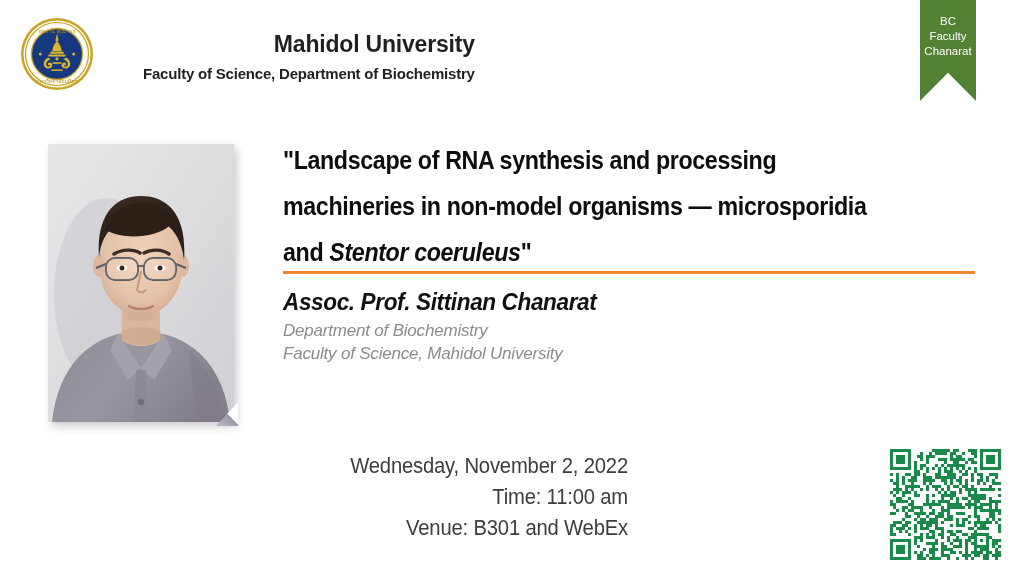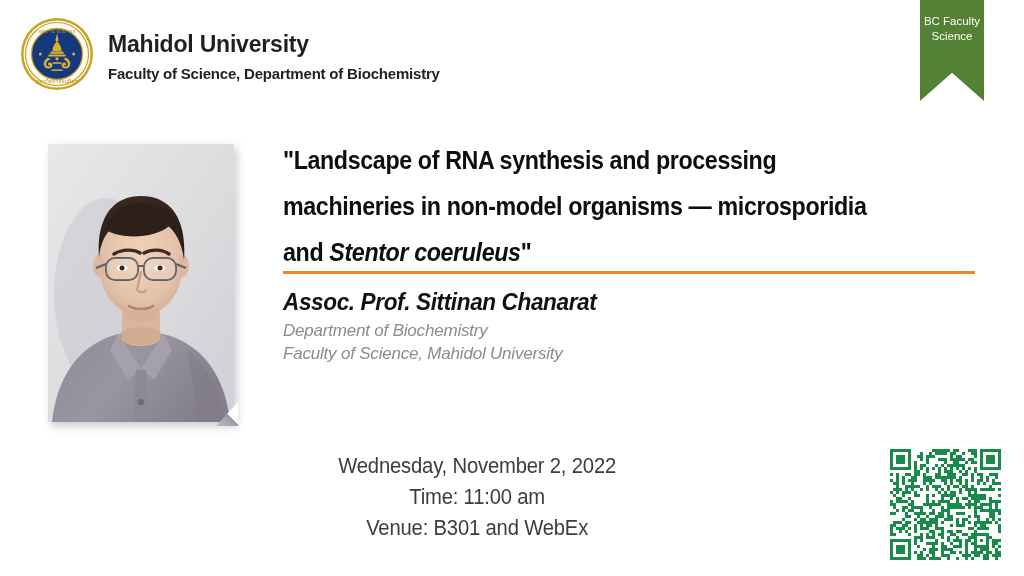--- a/index.html
+++ b/index.html
@@ -37,37 +37,39 @@
     margin-left: 12px;
     padding-top: 20px;
   }
   #org-name {
     font-size: 23px;
     font-weight: 600;
     color: #231f20;
     letter-spacing: -0.2px;
     line-height: 1.1;
     white-space: nowrap;
+    text-align: right;
   }
   #org-sub {
     margin-top: 9px;
     font-size: 15px;
     font-weight: bold;
     color: #231f20;
     letter-spacing: -0.2px;
     line-height: 1.1;
     white-space: nowrap;
+    margin-left: 35px;
   }
 
   
   #ribbon {
     position: absolute;
     left: 920px;
     top: 0px;
-    width: 64px;
+    width: 56px;
     height: 101px;
     background: #548235;
     -webkit-clip-path: polygon(0 0, 100% 0, 100% 100%, 50% 72%, 0 100%);
     clip-path: polygon(0 0, 100% 0, 100% 100%, 50% 72%, 0 100%);
     color: #ffffff;
     text-align: center;
     font-size: 11.5px;
     line-height: 15px;
     padding-top: 14px;
     box-sizing: border-box;
@@ -169,21 +171,21 @@
     letter-spacing: -0.2px;
     white-space: nowrap;
   }
 
   
   #when-block {
     position: absolute;
     left: 300px;
     top: 450px;
     width: 328px;
-    text-align: center;
+    text-align: right;
   }
   .when-line {
     font-family: "Liberation Sans Narrow", "Liberation Sans", sans-serif;
     font-size: 22px;
     color: #3d3d3d;
     line-height: 31px;
     letter-spacing: -0.2px;
     transform: scaleX(0.92);
     transform-origin: right center;
     white-space: nowrap;
@@ -266,21 +268,21 @@
     </div>
 
     <div id="header-text">
       <div id="org-name">Mahidol University</div>
       <div id="org-sub">Faculty of Science, Department of Biochemistry</div>
     </div>
   </div>
 
   <div id="ribbon">
     <span class="rline">BC Faculty</span>
-    <span class="rline">Science</span>
+    <span class="rline">Chanarat</span>
   </div>
 
   <div id="photo-frame">
     <div id="photo-shadow"></div>
     <div id="photo">
       <svg width="186" height="278" viewBox="0 0 186 278">
         <defs>
           <linearGradient id="bgwall" x1="0" y1="0" x2="1" y2="1">
             <stop offset="0%" stop-color="#e8e8ea"></stop>
             <stop offset="55%" stop-color="#dcdcdf"></stop>

